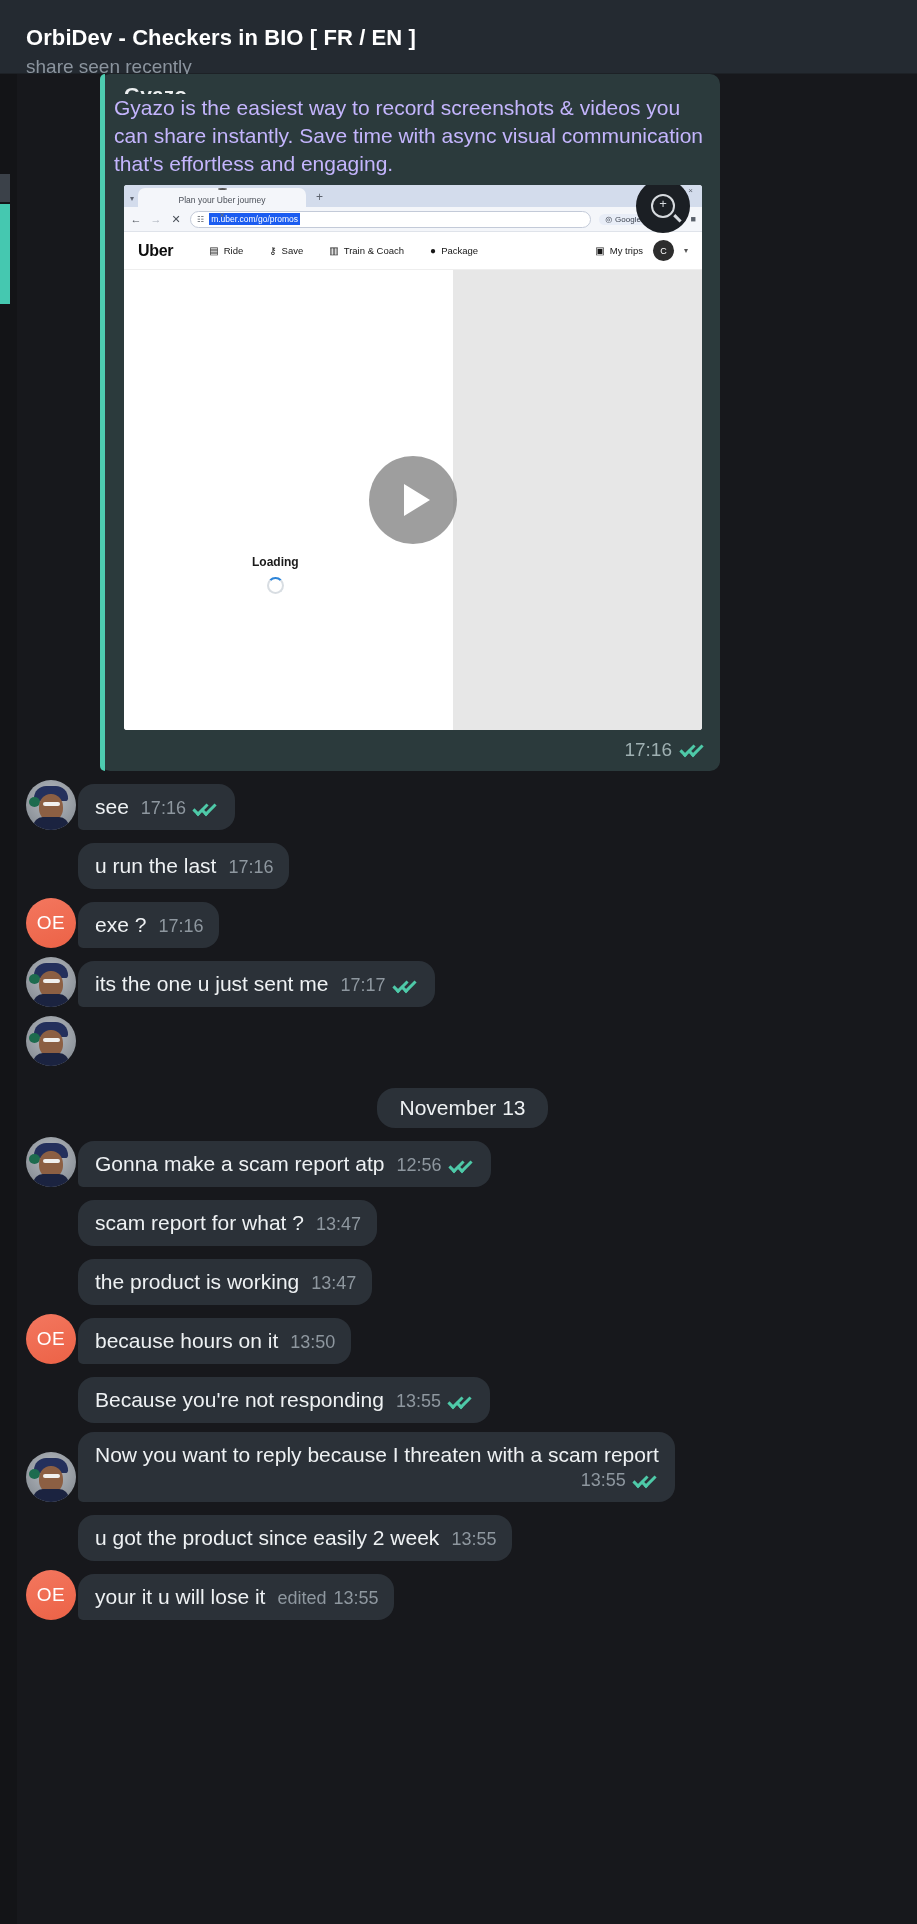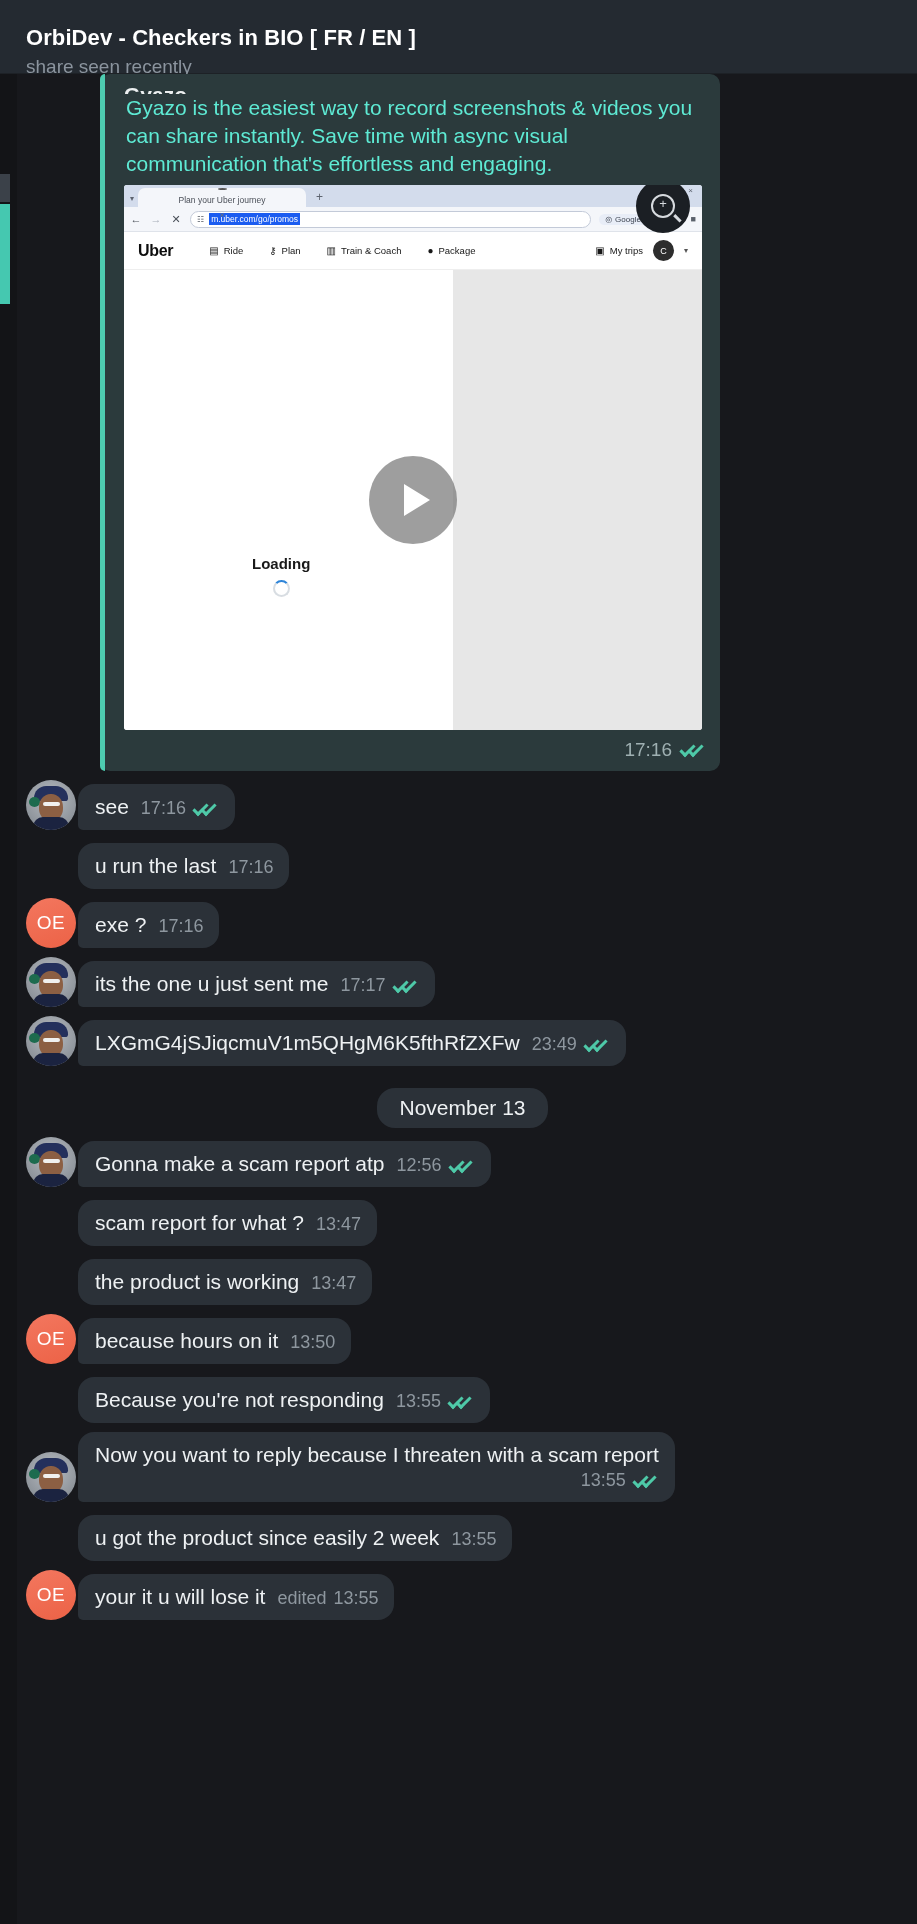--- a/index.html
+++ b/index.html
@@ -100,24 +100,24 @@
   .prev-title {
     color: #eceff0;
     font-size: 21px;
     line-height: 26px;
     font-weight: bold;
     margin-left: 10px;
     height: 12px;
     overflow: hidden;
   }
   .prev-desc {
-    color: #5eead4;
+    color: #c4b5fd;
     font-size: 21px;
     line-height: 28px;
-    margin-left: 12px;
+    margin-left: 0;
     margin-bottom: 7px;
   }
 
   
   .browser {
     margin-left: 10px;
     width: 578px;
     height: 545px;
     background: #ffffff;
     border-radius: 3px;
@@ -242,21 +242,21 @@
     display: flex;
   }
   .stage-left { width: 57%; background: #ffffff; position: relative; }
   .stage-right { flex: 1; background: #e7e7e7; }
   .loading-box {
     position: absolute;
     left: 128px;
     top: 285px;
     text-align: center;
   }
-  .loading-label { font-size: 15px; font-weight: bold; color: #1a1a1a; }
+  .loading-label { font-size: 12px; font-weight: bold; color: #1a1a1a; }
   .spinner {
     width: 17px; height: 17px;
     margin: 8px auto 0;
     border: 2.5px solid #d8dde2;
     border-top-color: #2d84d8;
     border-radius: 50%;
   }
   .play-btn {
     position: absolute;
     left: 50%; top: 50%;
@@ -498,21 +498,21 @@
           </div>
 
           <div class="uber-nav">
             <span class="uber-logo">Uber</span>
             <span class="uber-item">
               <span class="uber-ic">▤</span>
               <span>Ride</span>
             </span>
             <span class="uber-item">
               <span class="uber-ic">⚷</span>
-              <span>Plan</span>
+              <span>Save</span>
             </span>
             <span class="uber-item">
               <span class="uber-ic">▥</span>
               <span>Train &amp; Coach</span>
             </span>
             <span class="uber-item">
               <span class="uber-ic">●</span>
               <span>Package</span>
             </span>
             <span class="uber-right">
@@ -613,30 +613,20 @@
       </div>
 
       <div class="row">
         <div class="avatar photo">
             <i class="cap"></i>
             <i class="capback"></i>
             <i class="face"></i>
             <i class="eyes"></i>
             <i class="shirt"></i>
           </div>
-        <div class="bubble tailed">
-          <span class="text">LXGmG4jSJiqcmuV1m5QHgM6K5fthRfZXFw</span>
-          <span class="meta">
-            <span class="time">23:49</span>
-            <span class="ticks">
-                <span class="t1"></span>
-                <span class="t2"></span>
-              </span>
-          </span>
-        </div>
       </div>
 
       <div class="date-sep">
         <span class="date-pill">November 13</span>
       </div>
 
       <div class="row">
         <div class="avatar photo">
             <i class="cap"></i>
             <i class="capback"></i>

